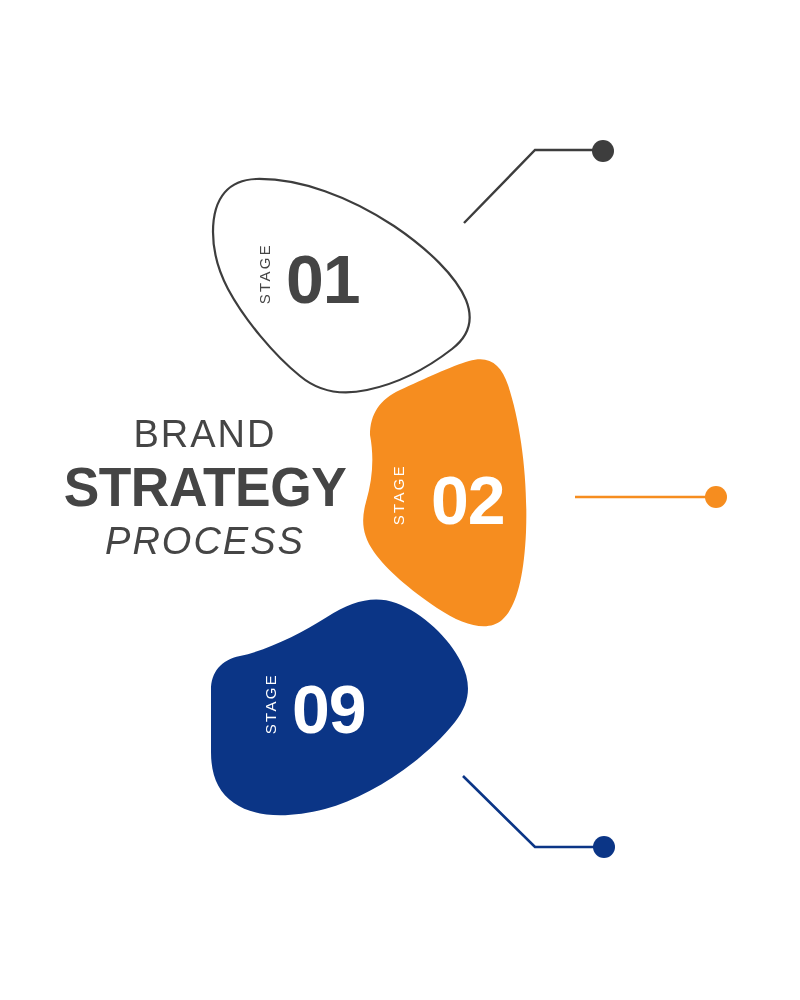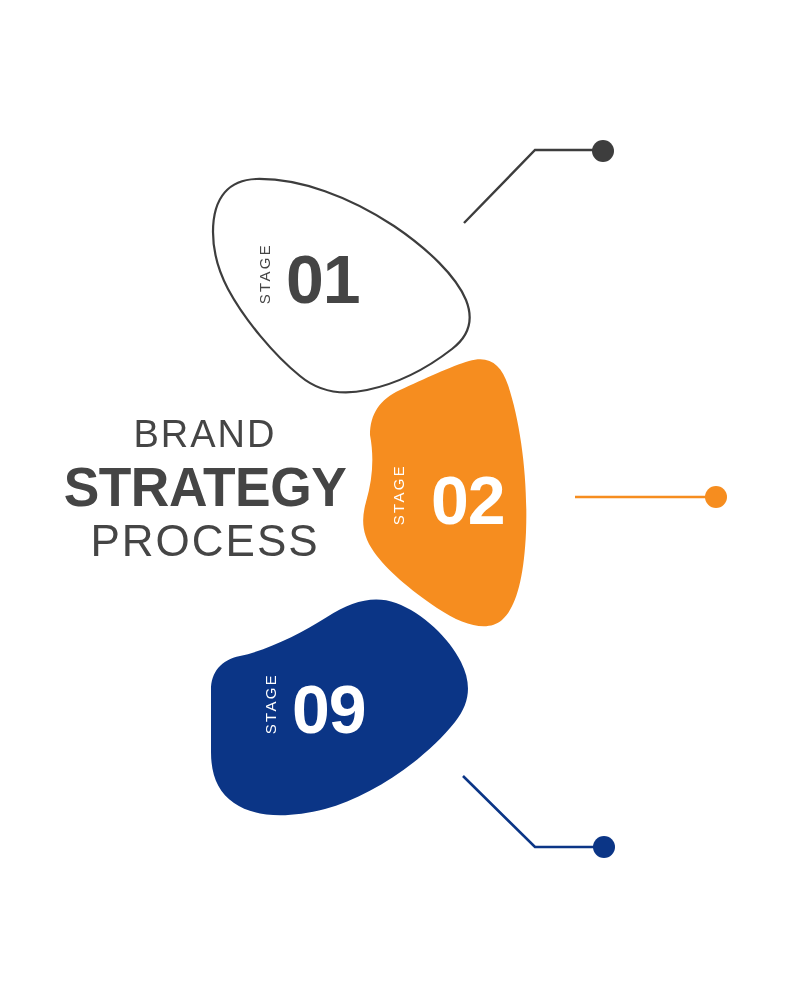--- a/index.html
+++ b/index.html
@@ -48,26 +48,27 @@
     font-size: 55px;
     font-weight: 700;
     letter-spacing: -0.5px;
     color: #454545;
     line-height: 62px;
     white-space: nowrap;
     transform: scaleX(0.97);
   }
   .title-process {
     font-family: "Liberation Sans", sans-serif;
-    font-size: 44px;
+    font-size: 38px;
     font-weight: 300;
     letter-spacing: 2.0px;
     color: #4a4a4a;
     line-height: 46px;
     white-space: nowrap;
+    font-style: italic;
   }
   .stage-label {
     position: absolute;
     font-family: "Liberation Sans", sans-serif;
     font-size: 15px;
     font-weight: 300;
     letter-spacing: 2.3px;
     writing-mode: vertical-rl;
     transform: rotate(180deg);
     user-select: none;

